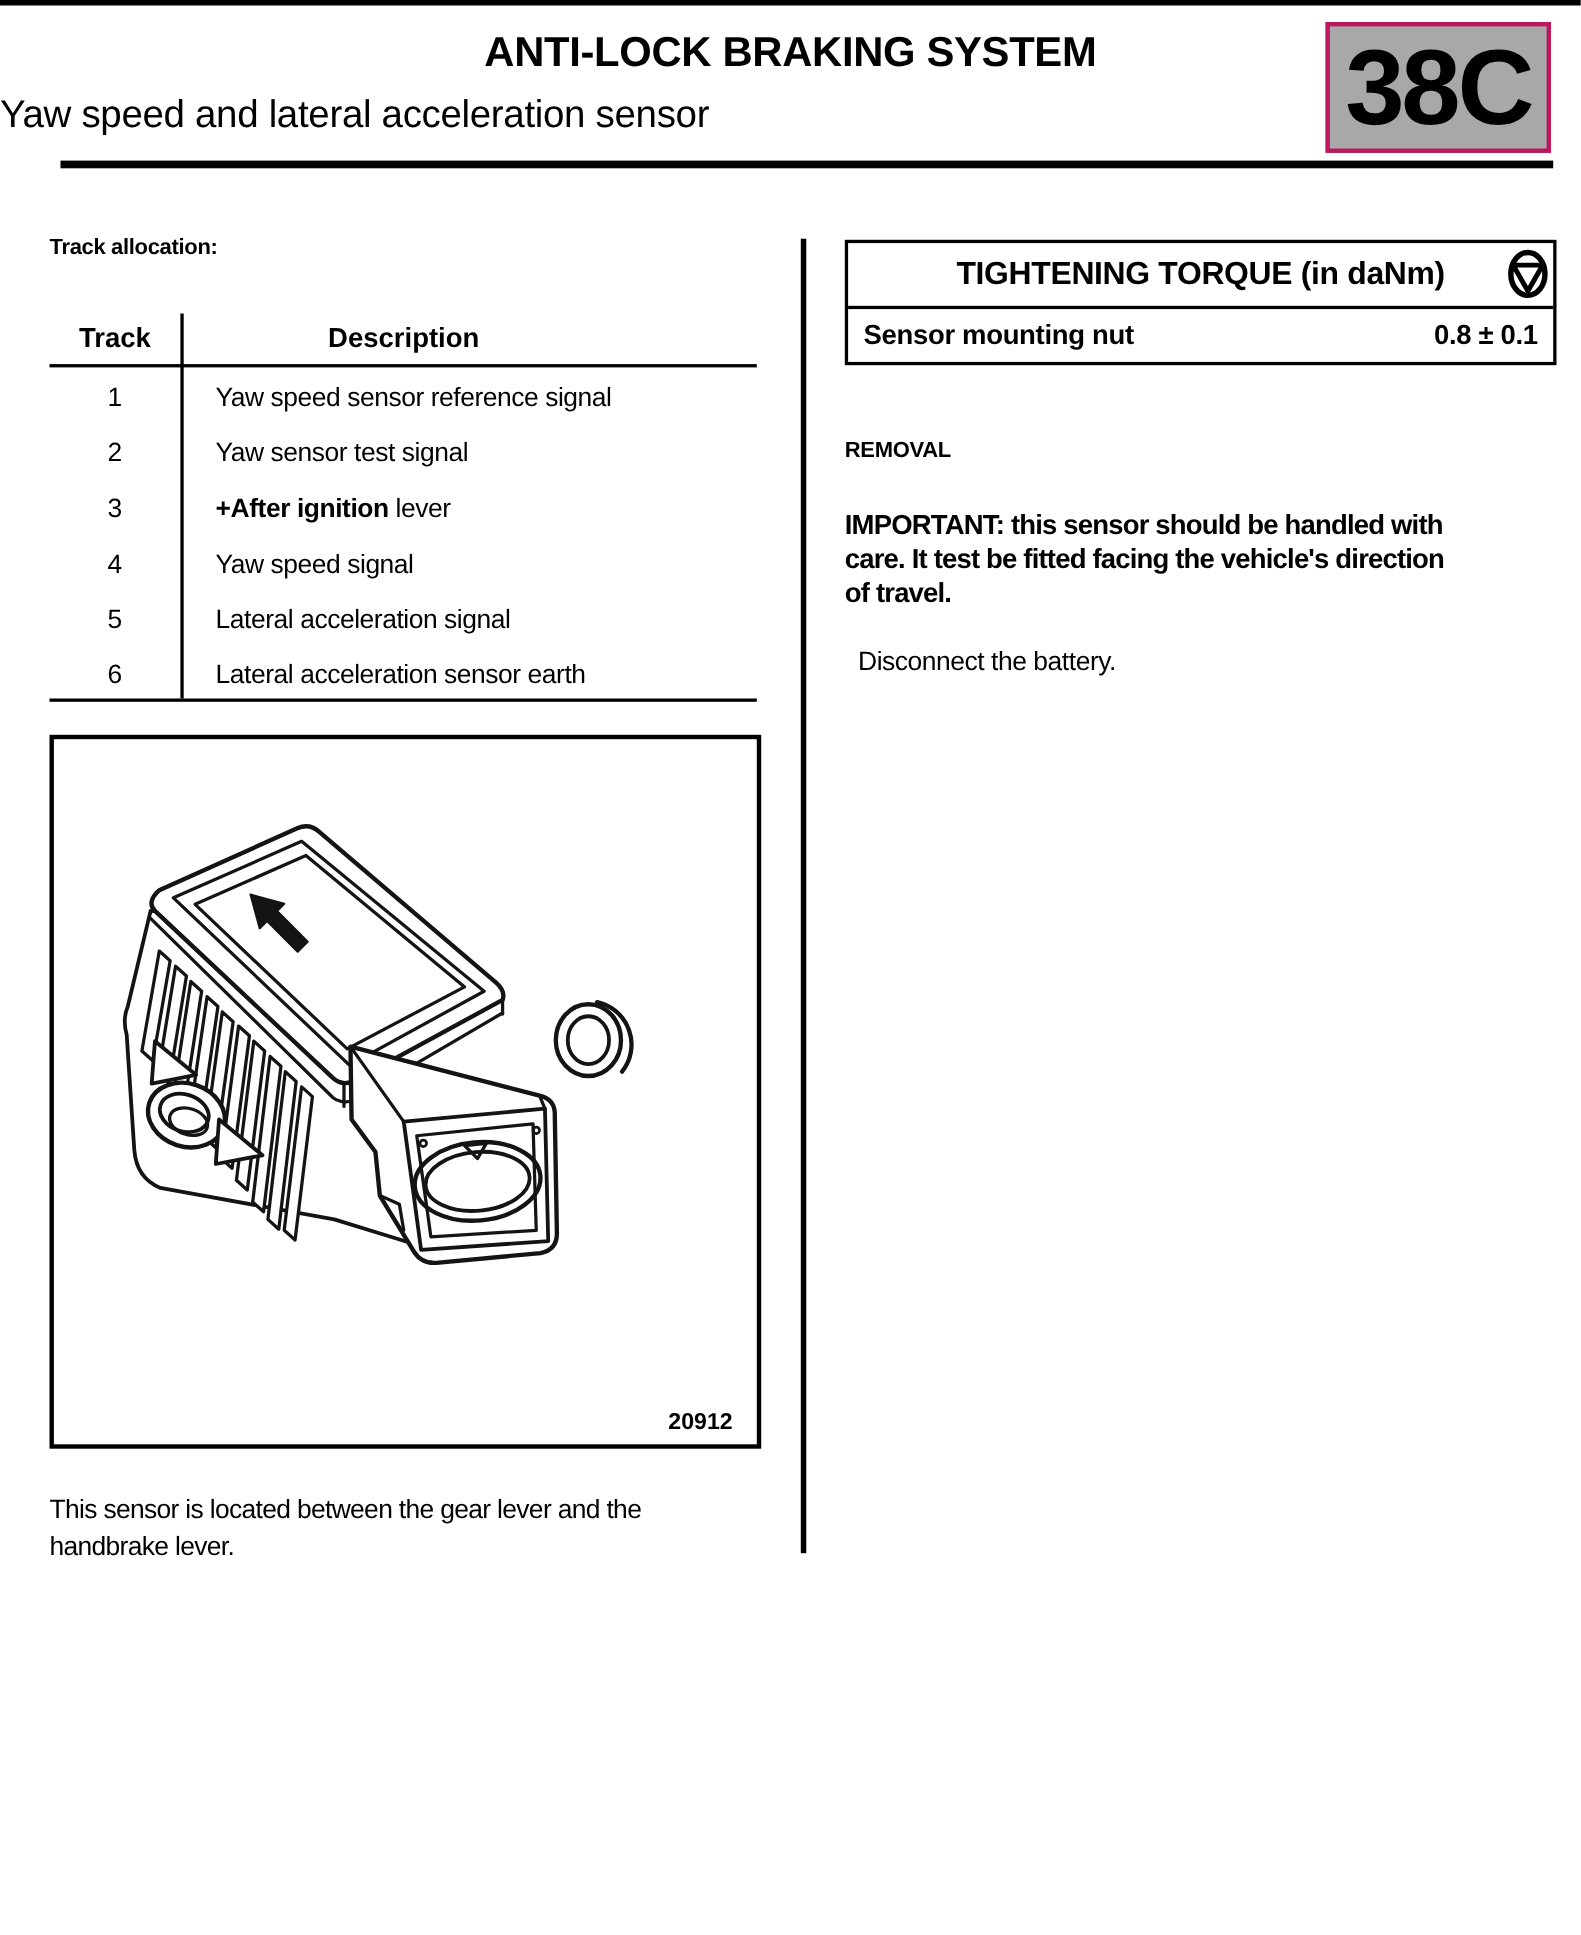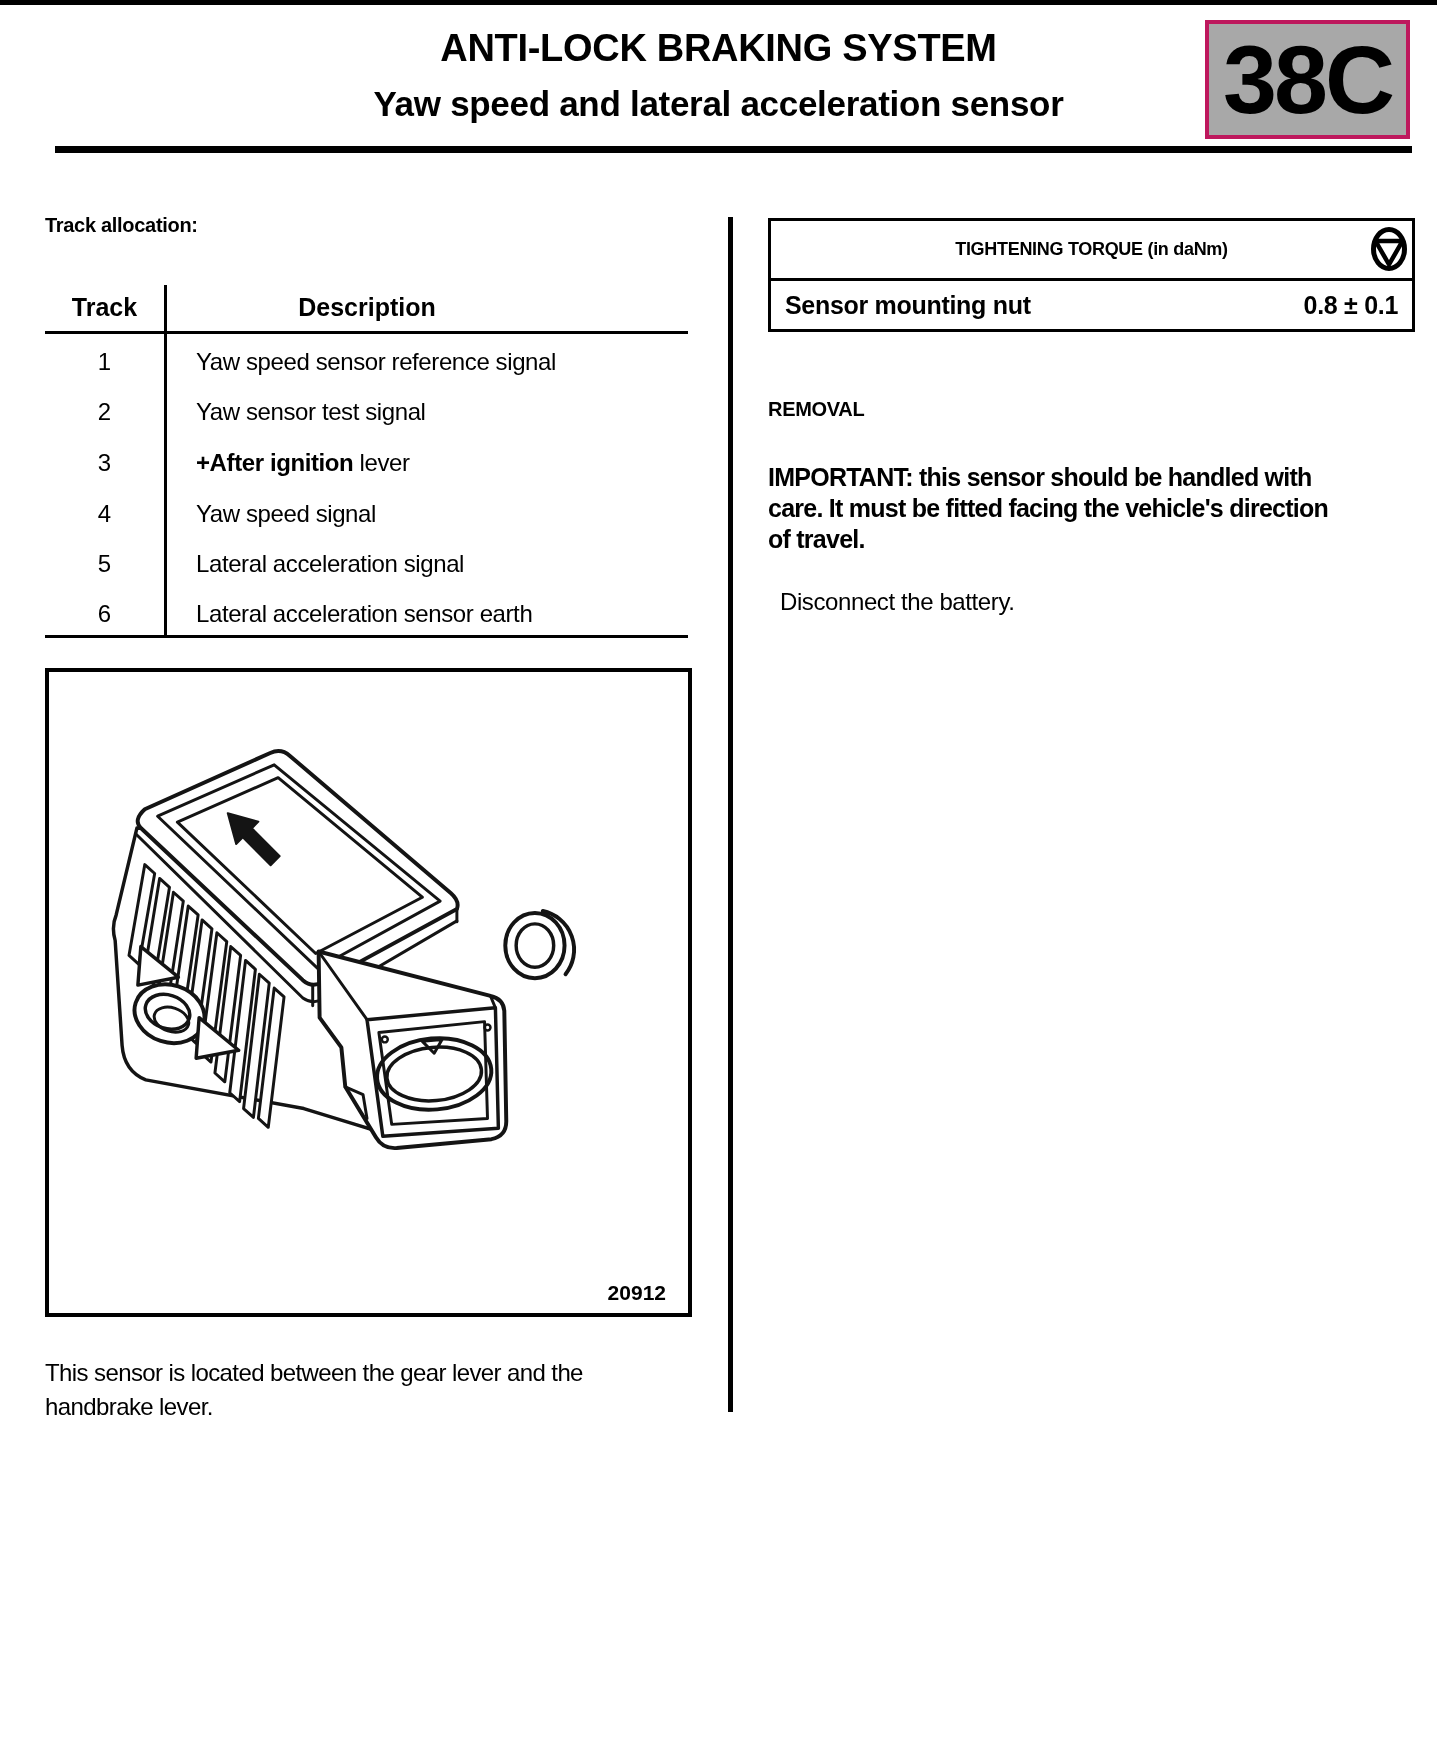--- a/index.html
+++ b/index.html
@@ -1,21 +1,21 @@
 <!DOCTYPE html>
 <html><head>
 <meta charset="utf-8">
 <style>
   html,body{margin:0;padding:0;background:#ffffff;}
   body{width:1437px;height:1759px;position:relative;font-family:"Liberation Sans",sans-serif;color:#000;overflow:hidden;}
   .abs{position:absolute;}
   
   .topbar{left:0;top:0;width:1437px;height:5px;background:#000;}
   .title1{left:0;top:27px;width:1437px;text-align:center;font-size:38px;font-weight:bold;letter-spacing:-0.3px;}
-  .title2{left:0;top:84px;width:1437px;text-align:center;font-size:35px;font-weight:bold;letter-spacing:-0.3px;}
+  .title2{left:0;top:84px;width:1437px;font-size:35px;font-weight:normal;letter-spacing:-0.3px;}
   .chapterbox{left:1205px;top:20px;width:205px;height:119px;background:#a8a8a8;border:4px solid #be185d;box-sizing:border-box;
               display:flex;align-items:center;justify-content:center;font-size:97px;font-weight:bold;letter-spacing:-3px;line-height:1;}
   .headrule{left:55px;top:146px;width:1357px;height:7px;background:#000;}
   
   .sec-heading{font-size:20px;font-weight:bold;letter-spacing:-0.3px;}
   .track-heading{left:45px;top:214px;}
   .table-wrap{left:45px;top:285px;width:643px;height:353px;}
   .tbl-colrule{position:absolute;left:119px;top:0;width:3px;height:350px;background:#000;}
   .tbl-headrule{position:absolute;left:0;top:46px;width:643px;height:3px;background:#000;}
   .tbl-botrule{position:absolute;left:0;top:350px;width:643px;height:3px;background:#000;}
@@ -29,21 +29,21 @@
   
   .figure-box{left:45px;top:668px;width:647px;height:649px;border:4px solid #000;box-sizing:border-box;}
   .figure-box svg{position:absolute;left:0;top:0;width:639px;height:641px;}
   .fig-num{position:absolute;right:22px;bottom:8px;font-size:21px;font-weight:bold;letter-spacing:0;}
   .caption{left:45px;top:1356px;width:640px;font-size:24px;letter-spacing:-0.6px;line-height:34px;}
   
   .coldiv{left:728px;top:217px;width:5px;height:1195px;background:#000;}
   
   .torque-box{left:768px;top:218px;width:647px;height:114px;border:3px solid #000;box-sizing:border-box;}
   .torque-head{position:absolute;left:0;top:0;width:641px;height:60px;border-bottom:3px solid #000;box-sizing:border-box;
-               display:flex;align-items:center;justify-content:center;font-size:18px;font-weight:bold;letter-spacing:-0.3px;}
+               display:flex;align-items:center;justify-content:center;font-size:29px;font-weight:bold;letter-spacing:-0.3px;}
   .torque-icon{position:absolute;right:4px;top:5px;width:38px;height:46px;}
   .torque-row{position:absolute;left:0;top:60px;width:641px;height:48px;display:flex;align-items:center;justify-content:space-between;
               padding:16px 14px;box-sizing:border-box;font-size:25px;font-weight:bold;letter-spacing:-0.3px;}
   .removal{left:768px;top:398px;}
   .important{left:768px;top:462px;width:665px;font-size:25px;font-weight:bold;letter-spacing:-0.75px;line-height:31px;white-space:nowrap;}
   .disconnect{left:768px;top:588px;font-size:24px;letter-spacing:-0.4px;margin-left:12px;}
   .line{display:block;}
 </style>
 </head>
 <body>
@@ -172,17 +172,17 @@
   <div class="torque-row">
     <span>Sensor mounting nut</span>
     <span>0.8 ± 0.1</span>
   </div>
 </div>
 
 <div class="abs sec-heading removal">REMOVAL</div>
 
 <div class="abs important">
   <span class="line">IMPORTANT: this sensor should be handled with</span>
-  <span class="line">care. It must be fitted facing the vehicle's direction</span>
+  <span class="line">care. It test be fitted facing the vehicle's direction</span>
   <span class="line">of travel.</span>
 </div>
 
 <div class="abs disconnect">Disconnect the battery.</div>
 
 </body></html>

